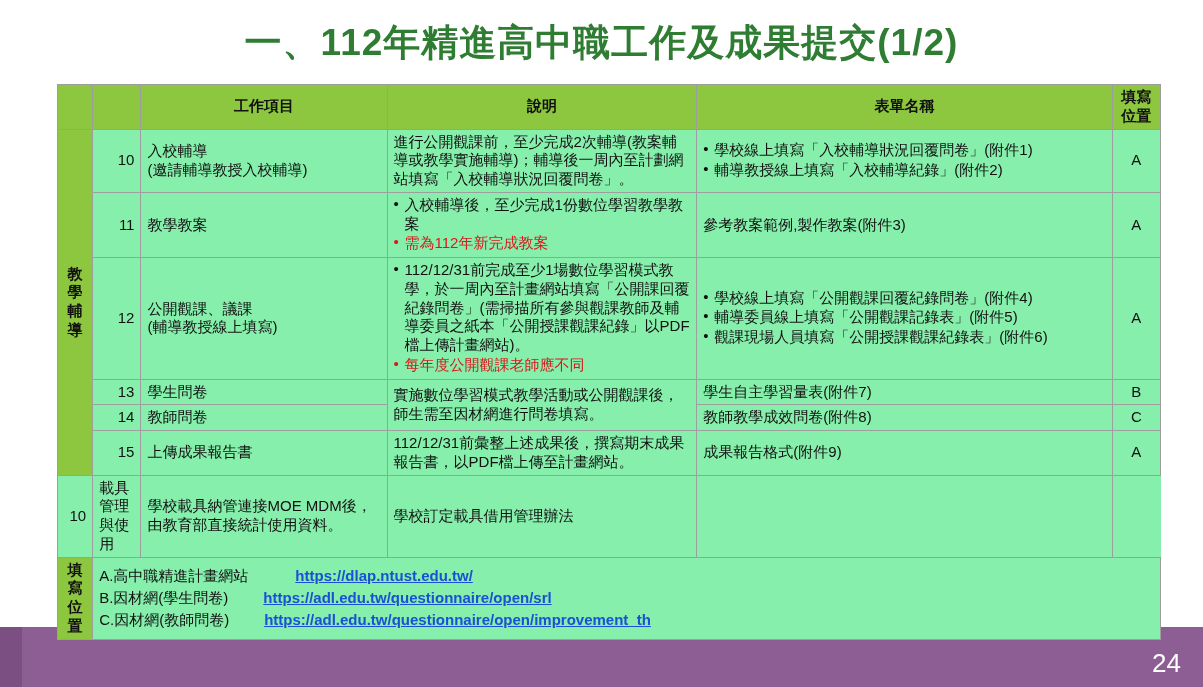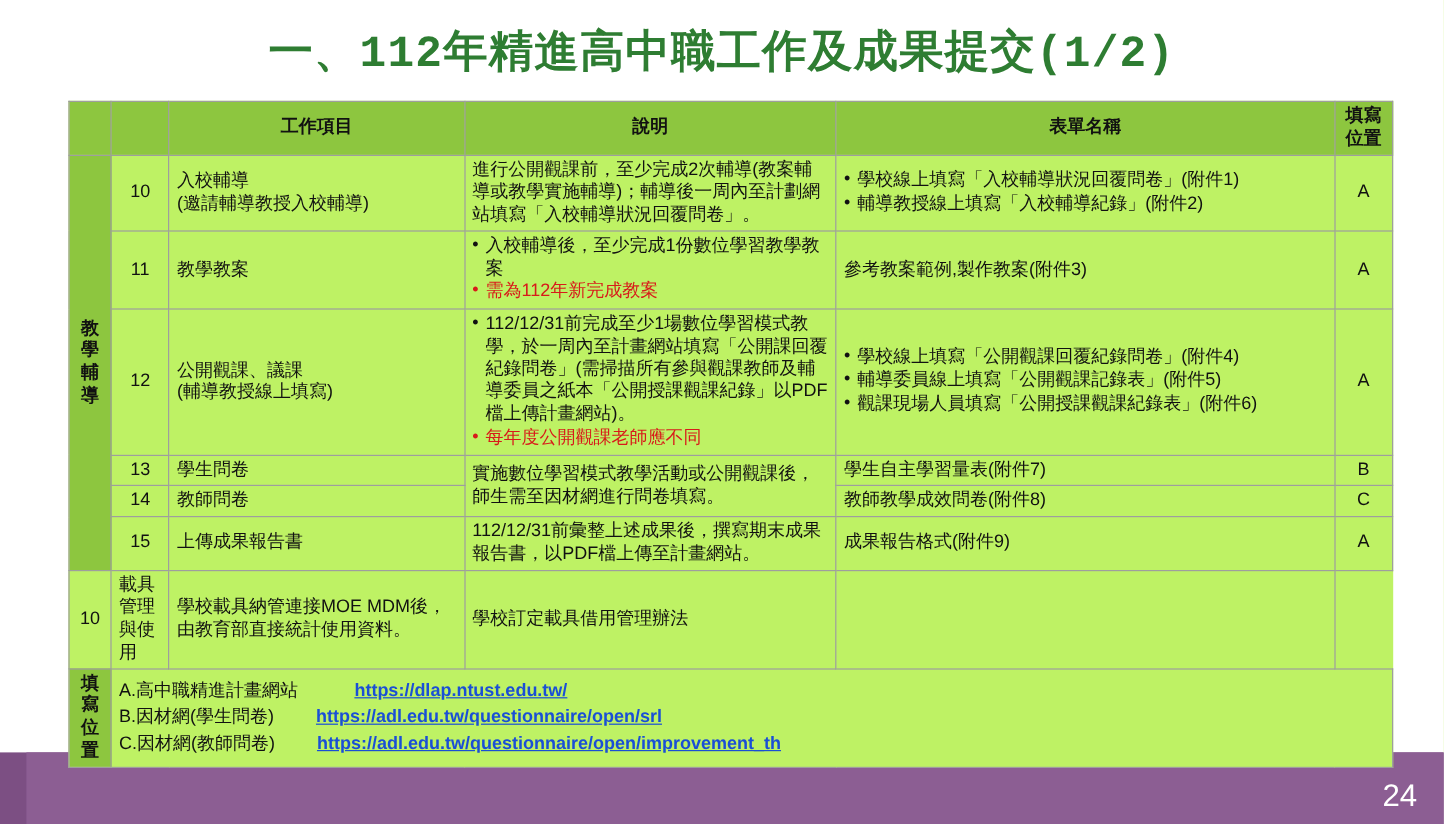--- a/index.html
+++ b/index.html
@@ -52,35 +52,34 @@
     position: absolute;
     left: 0;
     top: 18px;
     width: 1203px;
     text-align: center;
     font-size: 37px;
     font-weight: bold;
     color: #2e7d32;
     letter-spacing: 1px;
     z-index: 20;
-    font-family: Liberation Mono, monospace;
   }
   
   .table-wrap {
     position: absolute;
     left: 57px;
     top: 84px;
     width: 1104px;
     z-index: 30;
   }
   table.main {
     border-collapse: collapse;
     width: 1104px;
     table-layout: fixed;
-    background: #bef264;
+    background: #86efac;
   }
   table.main td, table.main th {
     border: 1px solid #9e9e9e;
     vertical-align: middle;
     padding: 3px 6px;
     font-size: 15px;
     color: #111111;
     line-height: 1.25;
   }
   .hdr {
@@ -98,21 +97,21 @@
   .colgroup {
     background: #8dc63f;
     color: #ffffff;
     font-weight: bold;
     text-align: center;
     font-size: 17px;
     line-height: 1.35;
     width: 32px;
   }
   .num {
-    text-align: center;
+    text-align: right;
     font-size: 17px;
   }
   .item {
     font-size: 16px;
     line-height: 1.3;
   }
   .desc {
     font-size: 14px;
     line-height: 1.35;
   }

